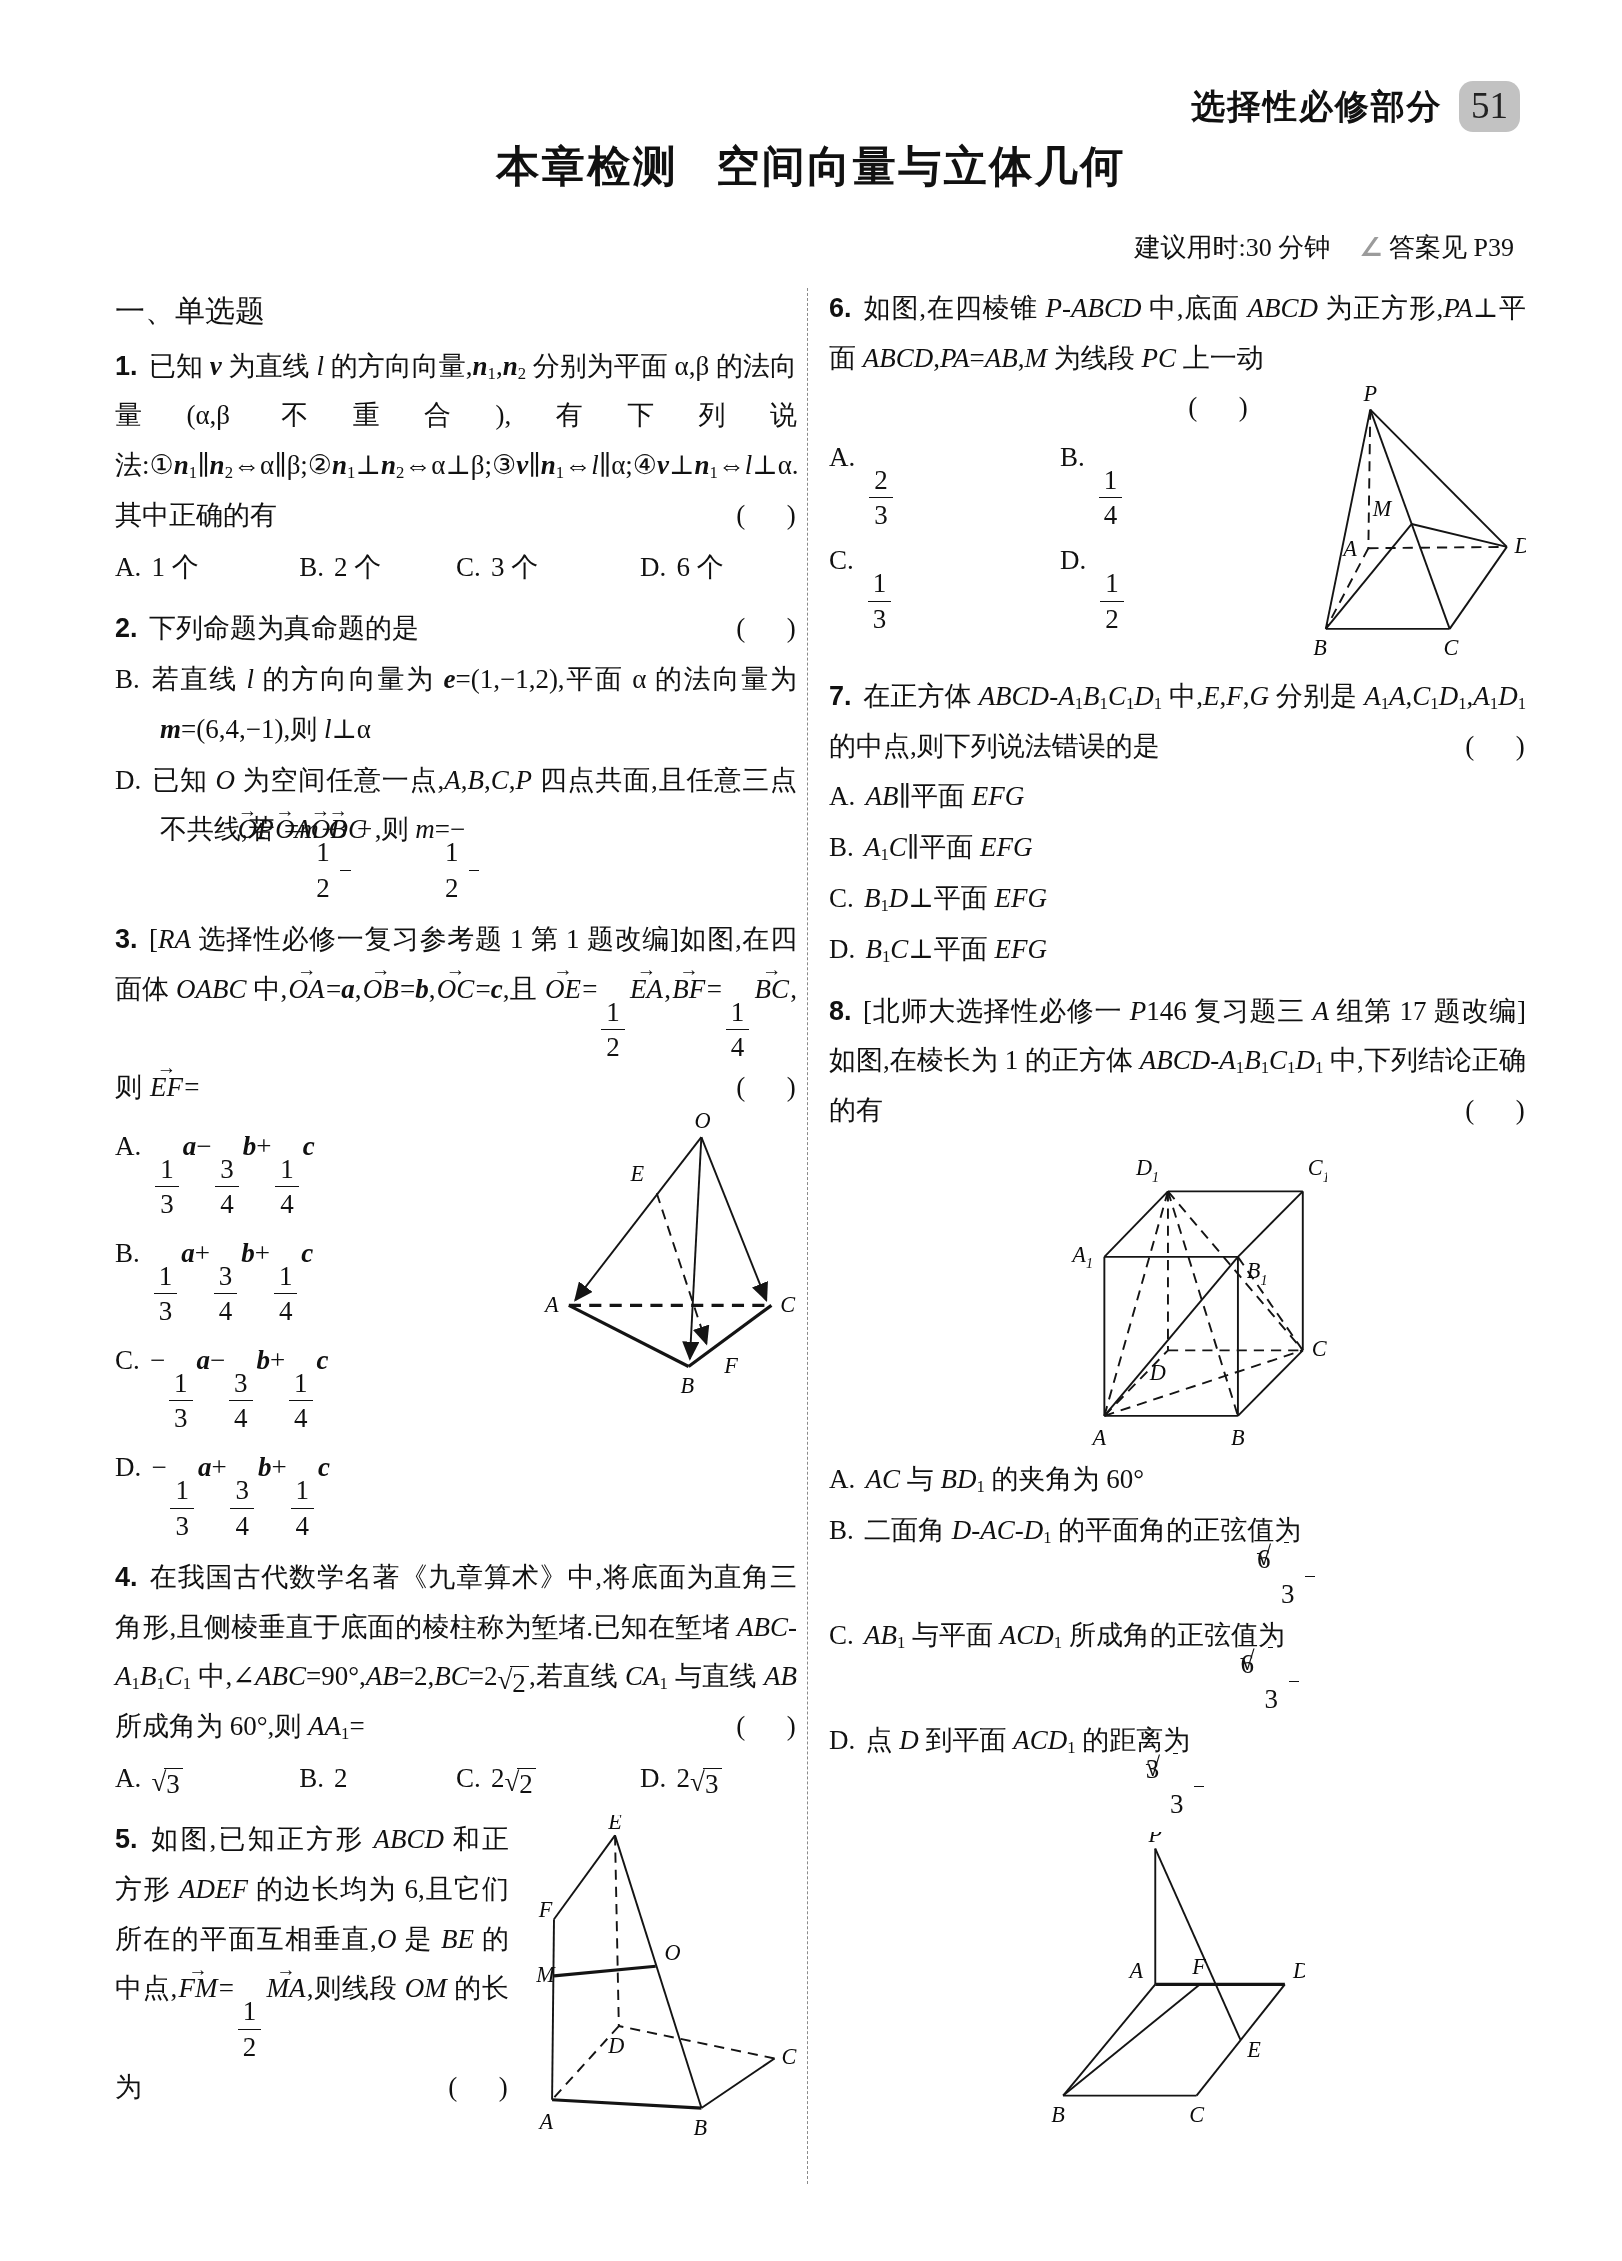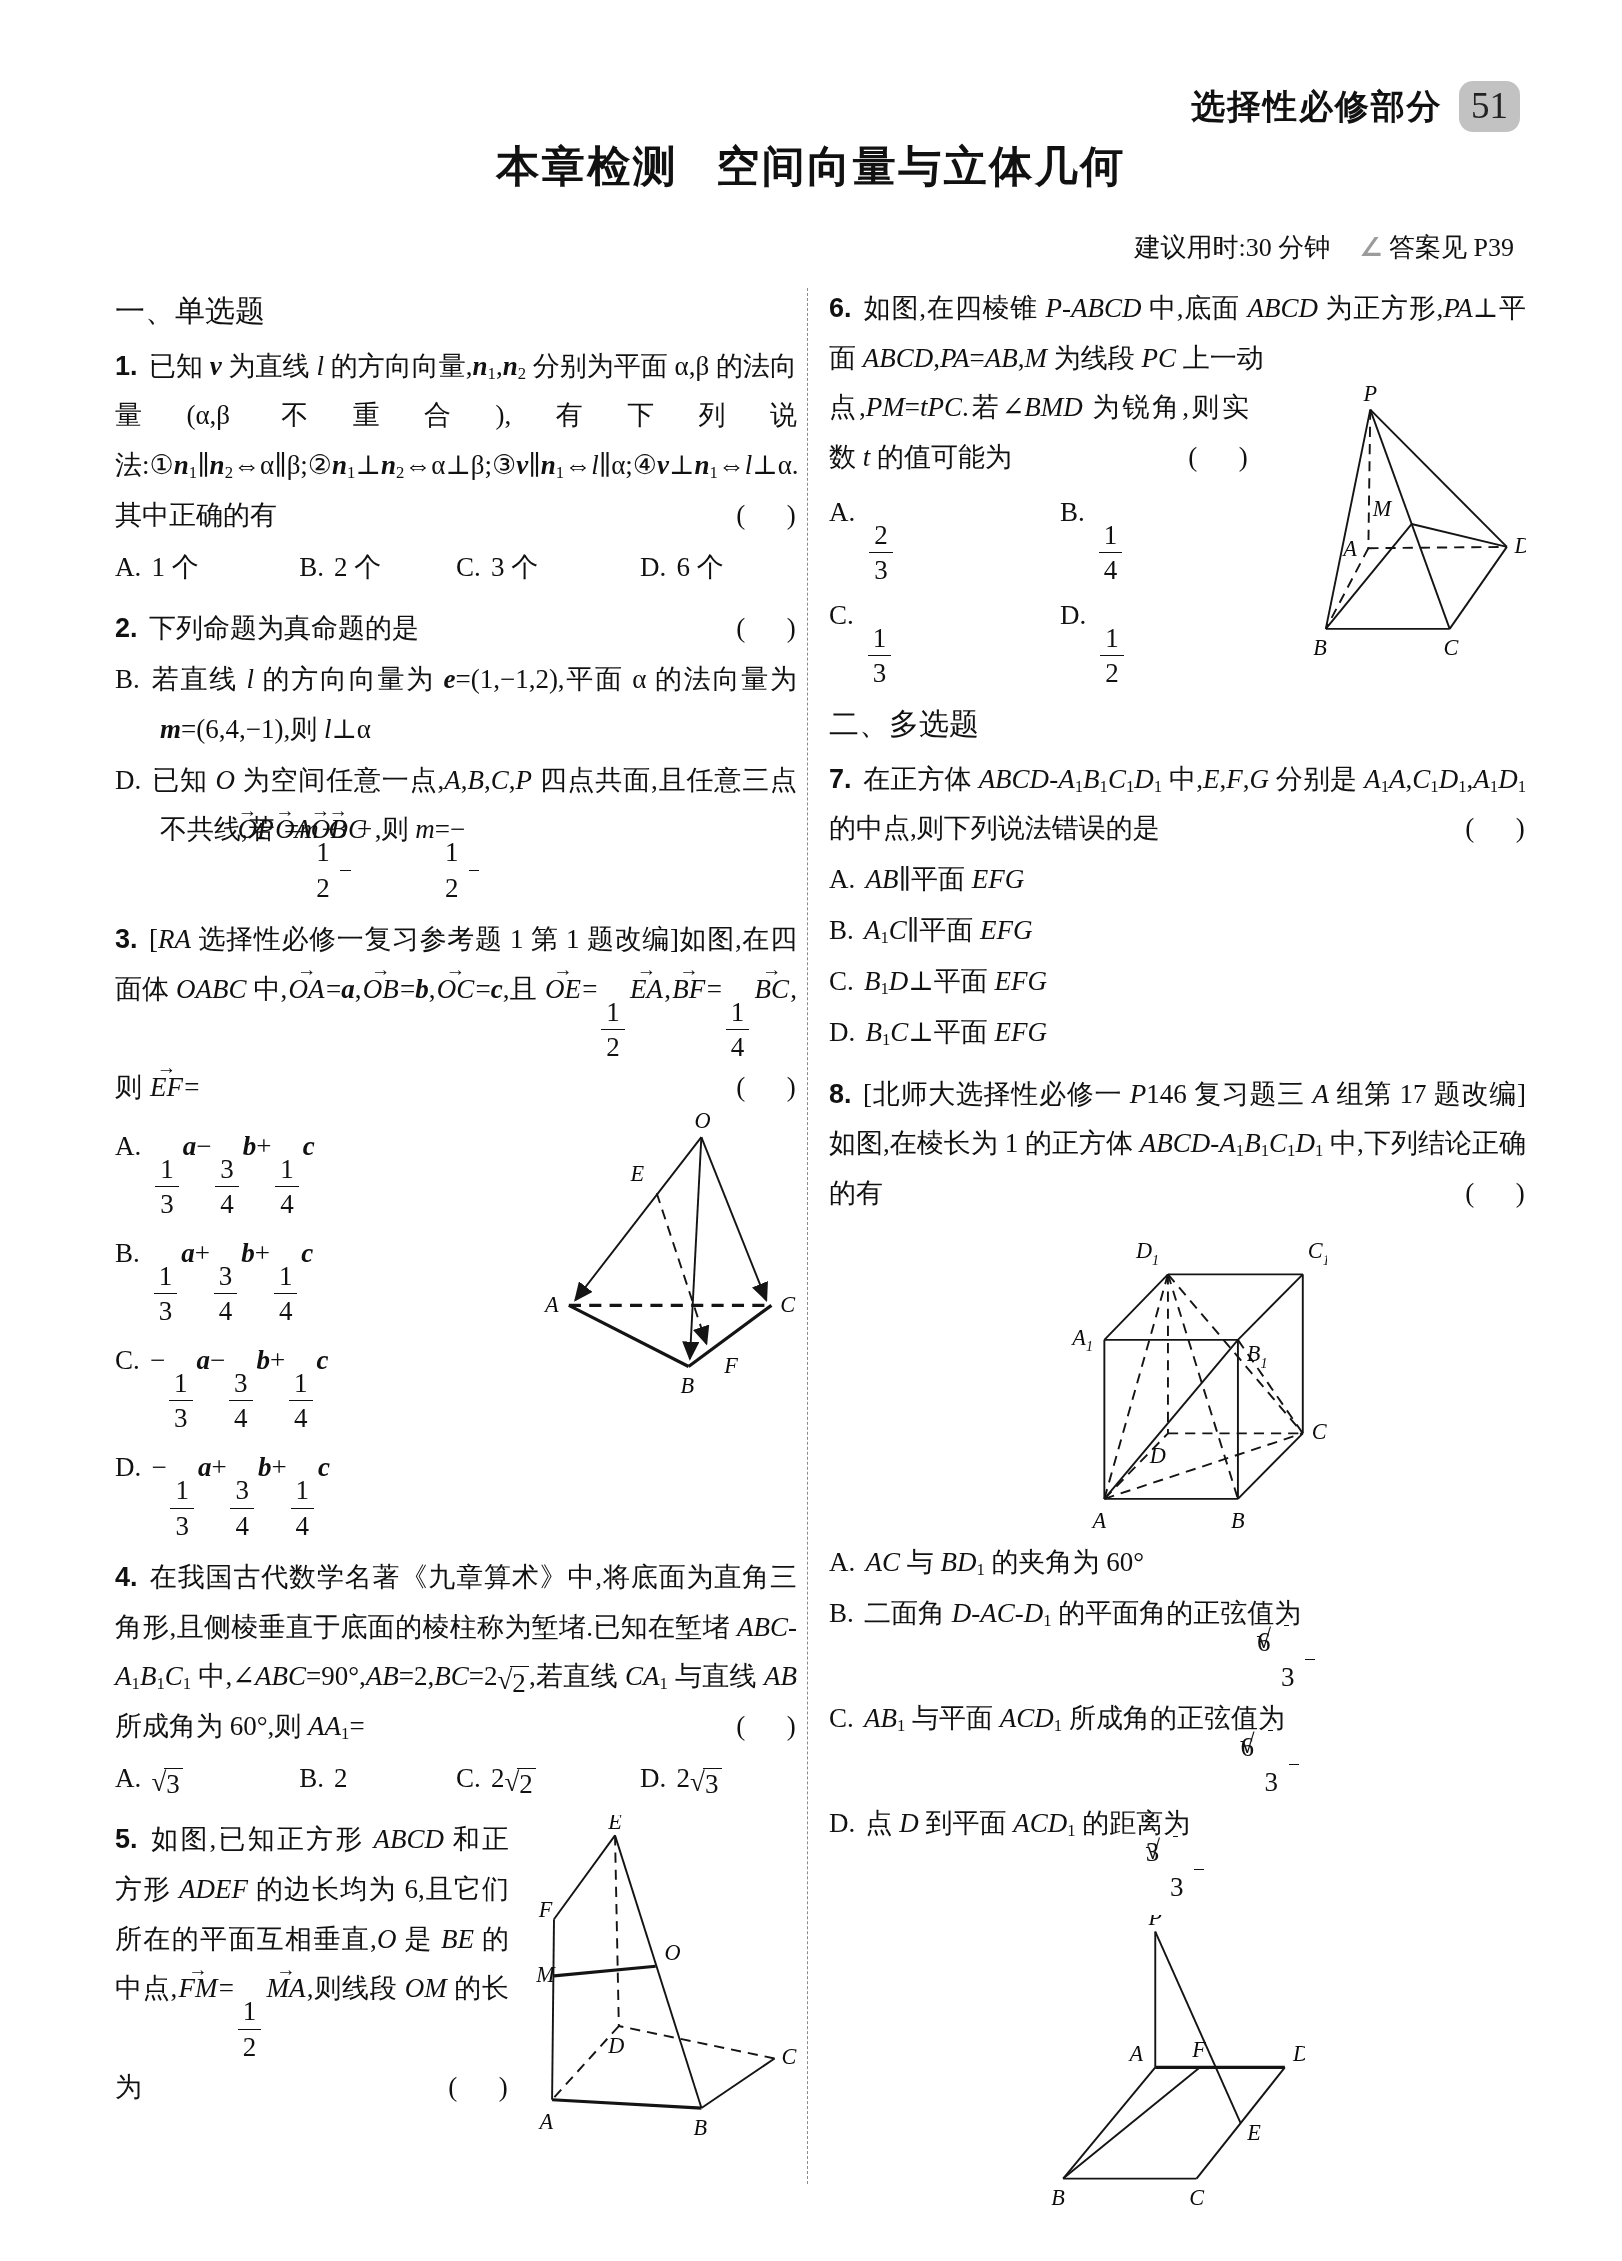--- a/index.html
+++ b/index.html
@@ -242,21 +242,21 @@
 
       </div>
     </div>
 
     <div class="col-r">
 
       <div class="q">
         <div class="stem"><span class="qno">6.</span><span>如图,在四棱锥 <i class="lt">P</i>-<i class="lt">ABCD</i> 中,底面 <i class="lt">ABCD</i> 为正方形,<i class="lt">PA</i>⊥平面 <i class="lt">ABCD</i>,<i class="lt">PA</i>=<i class="lt">AB</i>,<i class="lt">M</i> 为线段 <i class="lt">PC</i> 上一动</span></div>
         <div class="rowflex">
           <div style="width:420px">
-            <div class="stem"><span>点,<i class="lt">PM</i>=<i class="lt">tPC</i>.若∠<i class="lt">BMD</i> 为锐角,则实数 <i class="lt">t</i> 的值可能为</span><span class="paren">(&nbsp;&nbsp;&nbsp;&nbsp;&nbsp;)</span></div>
+            <div class="stem"><span class="paren">(&nbsp;&nbsp;&nbsp;&nbsp;&nbsp;)</span></div>
             <div class="optgrid2">
               <span class="opt"><span class="optk">A.</span><span><span class="frac">
                       <span class="fn">2</span>
                       <span class="fd">3</span>
                     </span></span></span>
               <span class="opt"><span class="optk">B.</span><span><span class="frac">
                       <span class="fn">1</span>
                       <span class="fd">4</span>
                     </span></span></span>
               <span class="opt"><span class="optk">C.</span><span><span class="frac">
@@ -289,21 +289,20 @@
                   <text x="154" y="272" text-anchor="end">A</text>
                   <text x="402" y="268" text-anchor="start">D</text>
                   <text x="96" y="428" text-anchor="middle">B</text>
                   <text x="302" y="428" text-anchor="middle">C</text>
                 </g>
             </svg>
           </div>
         </div>
       </div>
 
-      <div class="sech">二、多选题</div>
 
       <div class="q">
         <div class="stem"><span class="qno">7.</span><span>在正方体 <i class="lt">ABCD</i>-<i class="lt">A</i><sub class="sb">1</sub><i class="lt">B</i><sub class="sb">1</sub><i class="lt">C</i><sub class="sb">1</sub><i class="lt">D</i><sub class="sb">1</sub> 中,<i class="lt">E</i>,<i class="lt">F</i>,<i class="lt">G</i> 分别是 <i class="lt">A</i><sub class="sb">1</sub><i class="lt">A</i>,<i class="lt">C</i><sub class="sb">1</sub><i class="lt">D</i><sub class="sb">1</sub>,<i class="lt">A</i><sub class="sb">1</sub><i class="lt">D</i><sub class="sb">1</sub> 的中点,则下列说法错误的是</span><span class="paren">(&nbsp;&nbsp;&nbsp;&nbsp;&nbsp;)</span></div>
         <div class="optline"><span class="optk">A.</span><span><i class="lt">AB</i>∥平面 <i class="lt">EFG</i></span></div>
         <div class="optline"><span class="optk">B.</span><span><i class="lt">A</i><sub class="sb">1</sub><i class="lt">C</i>∥平面 <i class="lt">EFG</i></span></div>
         <div class="optline"><span class="optk">C.</span><span><i class="lt">B</i><sub class="sb">1</sub><i class="lt">D</i>⊥平面 <i class="lt">EFG</i></span></div>
         <div class="optline"><span class="optk">D.</span><span><i class="lt">B</i><sub class="sb">1</sub><i class="lt">C</i>⊥平面 <i class="lt">EFG</i></span></div>
       </div>
 
       <div class="q">

